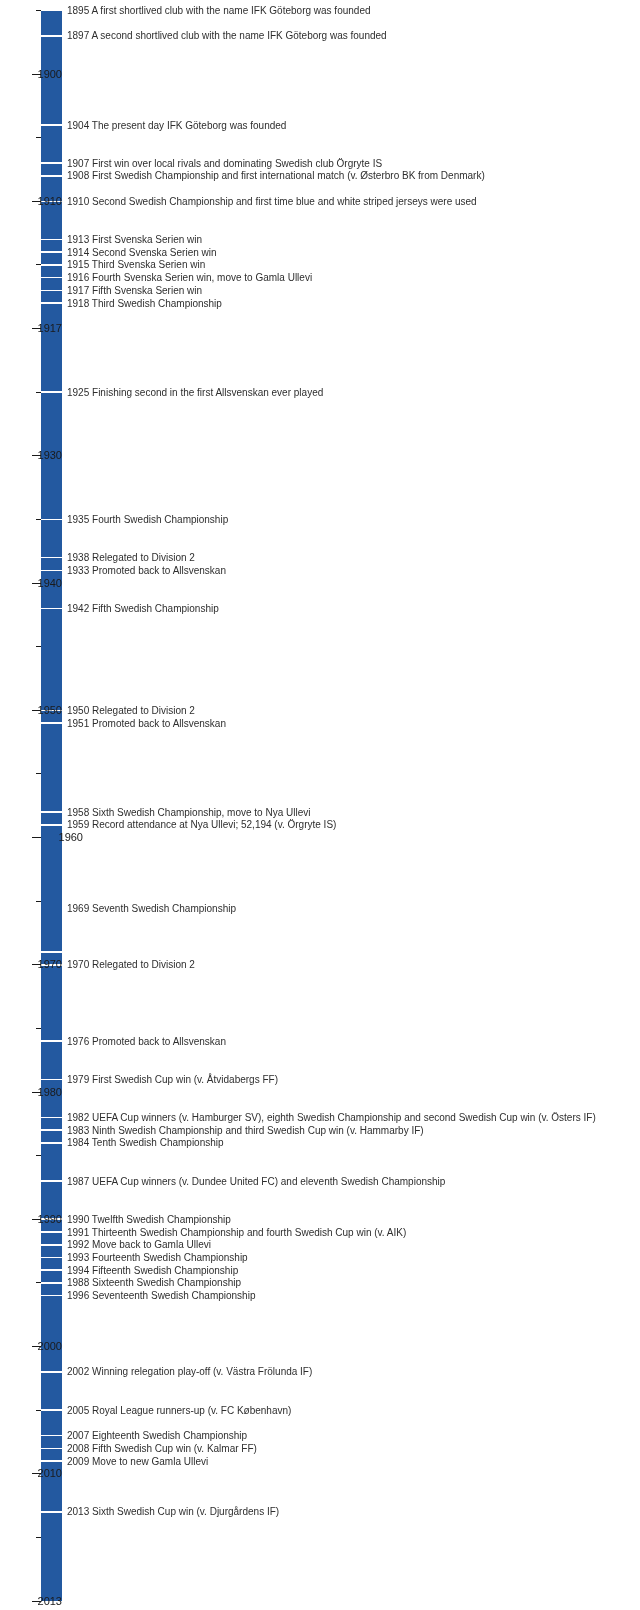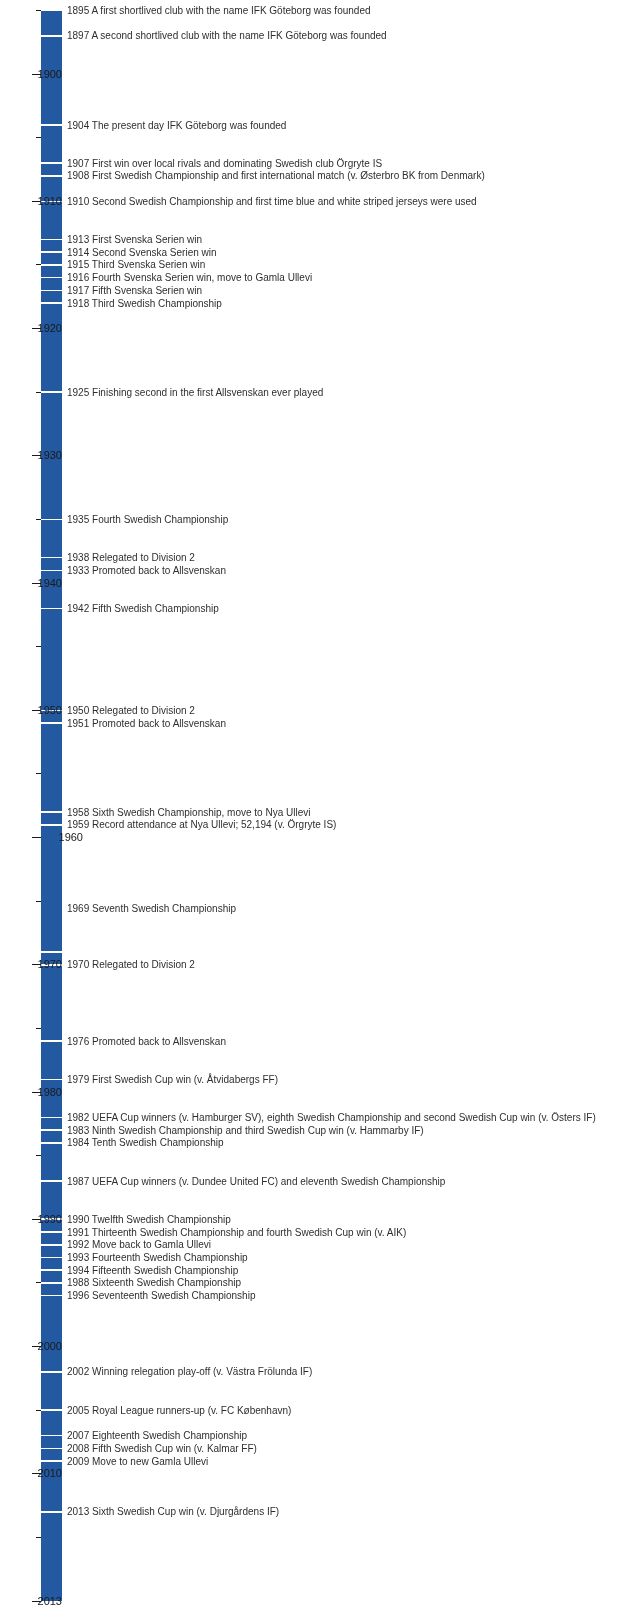--- a/index.html
+++ b/index.html
@@ -103,21 +103,21 @@
       <div class="tl-sep" style="top: 1409.34px; background: rgb(255, 255, 255);"></div>
       <div class="tl-sep" style="top: 1434.79px; background: rgb(255, 255, 255);"></div>
       <div class="tl-sep" style="top: 1447.51px; background: rgb(255, 255, 255);"></div>
       <div class="tl-sep" style="top: 1460.24px; background: rgb(255, 255, 255);"></div>
       <div class="tl-sep" style="top: 1511.13px; background: rgb(255, 255, 255);"></div>
       <div class="tl-major-tick" style="top: 73.62px; background: rgb(26, 26, 26);"></div>
       <div class="tl-year-label" style="top: 67.62px; color: rgb(26, 26, 26);">1900</div>
       <div class="tl-major-tick" style="top: 200.86px; background: rgb(26, 26, 26);"></div>
       <div class="tl-year-label" style="top: 194.86px; color: rgb(26, 26, 26);">1910</div>
       <div class="tl-major-tick" style="top: 328.1px; background: rgb(26, 26, 26);"></div>
-      <div class="tl-year-label" style="top: 322.1px; color: rgb(26, 26, 26);">1920</div>
+      <div class="tl-year-label" style="top: 322.1px; color: rgb(26, 26, 26);">1917</div>
       <div class="tl-major-tick" style="top: 455.34px; background: rgb(26, 26, 26);"></div>
       <div class="tl-year-label" style="top: 449.34px; color: rgb(26, 26, 26);">1930</div>
       <div class="tl-major-tick" style="top: 582.58px; background: rgb(26, 26, 26);"></div>
       <div class="tl-year-label" style="top: 576.58px; color: rgb(26, 26, 26);">1940</div>
       <div class="tl-major-tick" style="top: 709.82px; background: rgb(26, 26, 26);"></div>
       <div class="tl-year-label" style="top: 703.82px; color: rgb(26, 26, 26);">1950</div>
       <div class="tl-major-tick" style="top: 837.06px; background: rgb(26, 26, 26);"></div>
       <div class="tl-year-label" style="top: 831.06px; color: rgb(26, 26, 26); padding-left: 21px;">1960</div>
       <div class="tl-major-tick" style="top: 964.3px; background: rgb(26, 26, 26);"></div>
       <div class="tl-year-label" style="top: 958.3px; color: rgb(26, 26, 26);">1970</div>

